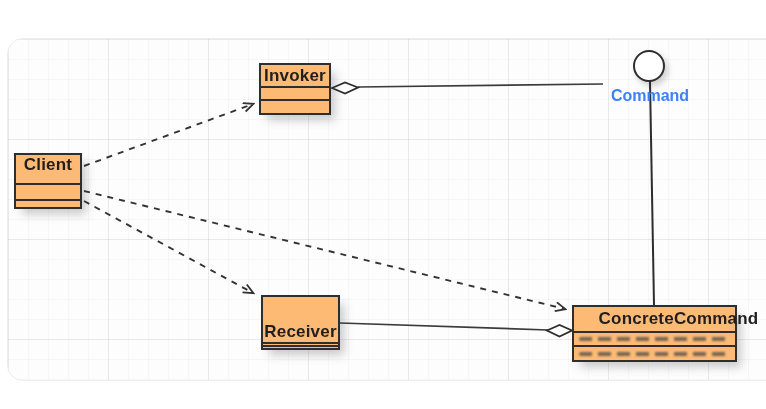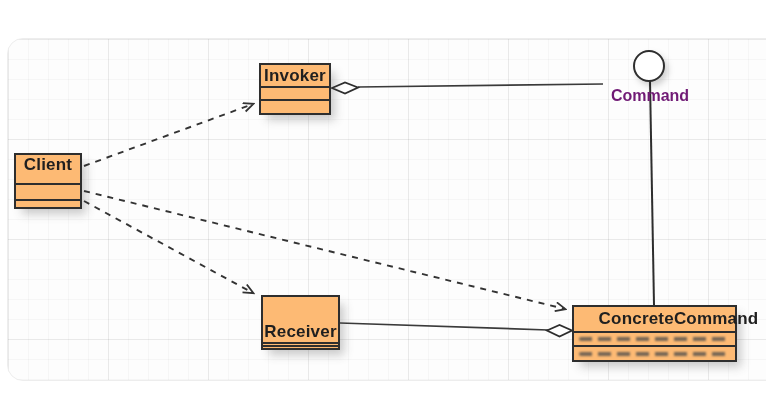--- a/index.html
+++ b/index.html
@@ -36,21 +36,21 @@
     border-top:2px solid #2e2e2e;
     display:flex;align-items:center;justify-content:center;
   }
   .smudge{
     width:94%;height:4px;margin:0 auto;border-radius:2px;
     background:repeating-linear-gradient(90deg,#4a4a4a 0 13px,rgba(0,0,0,0) 13px 19px);
     filter:blur(1.1px);opacity:0.75;
   }
   .iface-label{
     position:absolute;left:604px;top:87px;width:92px;
-    text-align:center;font-size:16px;font-weight:bold;color:#701a75;
+    text-align:center;font-size:16px;font-weight:bold;color:#3b82f6;
   }
 </style>
 </head>
 <body>
 
 <div class="stage">
 
   <div class="canvas"></div>
 
   <svg class="edges" viewBox="0 0 766 409">

